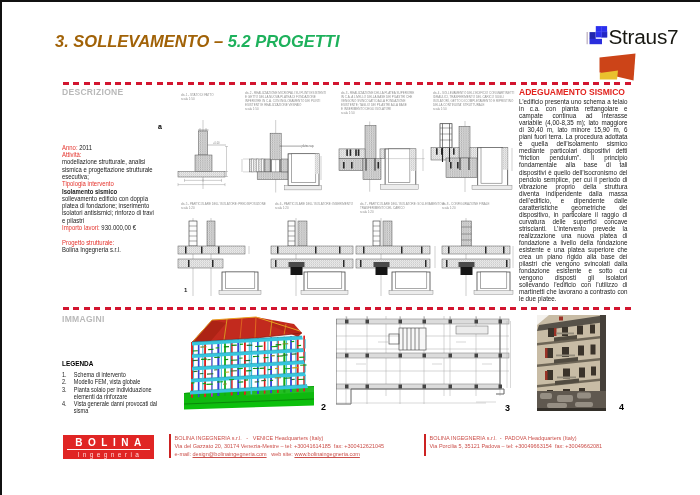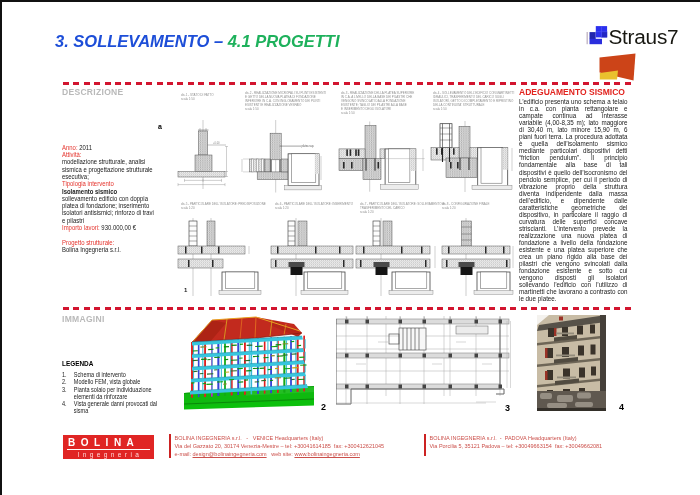--- a/index.html
+++ b/index.html
@@ -12,21 +12,21 @@
   .red{color:#e4322b}
 </style>
 </head>
 <body>
 
 <div class="abs" style="left:0;top:0;width:700px;height:2.2px;background:#111"></div>
 
 <div class="abs" style="left:0;top:0;width:1.6px;height:495px;background:#111"></div>
 
 <div class="abs" style="left:55px;top:31.5px;font-size:16.5px;font-weight:bold;font-style:italic;white-space:nowrap">
-  <span style="color:#1d4ed8">3. SOLLEVAMENTO – </span><span style="color:#1eb15c">4.1 PROGETTI</span>
+  <span style="color:#a16207">3. SOLLEVAMENTO – </span><span style="color:#1eb15c">5.2 PROGETTI</span>
 </div>
 
 <div class="abs" style="left:580px;top:20px;width:110px;height:30px">
 <svg width="110" height="30" viewBox="0 0 110 30">
 
   <rect x="6.5" y="12" width="1.4" height="12.2" fill="#c3b7c6"></rect>
 
   <rect x="9.5" y="12.1" width="6.2" height="7" fill="#2226ae"></rect>
   <rect x="15.8" y="6.1" width="11.3" height="11.3" fill="#2b30ee"></rect>
   <rect x="9.5" y="18.8" width="12.5" height="5.4" fill="#2a2edd"></rect>
@@ -695,21 +695,21 @@
     <rect x="38" y="87" width="18" height="5" rx="2"></rect>
   </g>
 
   <rect x="0" y="93" width="69" height="3" fill="#332f29"></rect>
 </svg>
 </div>
 
 <div class="abs" style="left:619px;top:402px;font-size:9px;font-weight:bold">4</div>
 
 <div class="abs" style="left:62.5px;top:435px;width:91.5px;height:23.5px;background:#e02524">
-  <div style="position:absolute;left:0;top:2px;width:100%;text-align:left;color:#fff;font-size:10px;font-weight:bold;letter-spacing:5.5px;text-indent:5.5px">BOLINA</div>
+  <div style="position:absolute;left:0;top:2px;width:100%;text-align:center;color:#fff;font-size:10px;font-weight:bold;letter-spacing:5.5px;text-indent:5.5px">BOLINA</div>
   <div style="position:absolute;left:4px;right:4px;top:14.2px;height:0.9px;background:#fff"></div>
   <div style="position:absolute;left:0;top:15.5px;width:100%;text-align:center;color:#ffd7d7;font-size:6.5px;letter-spacing:3.4px;text-indent:3.4px">Ingegneria</div>
 </div>
 
 <div class="abs" style="left:169px;top:434px;width:1.5px;height:24px;background:#cc2222"></div>
 
 <div class="abs" style="left:174.5px;top:435.2px;width:260px;font-size:5.5px;line-height:7.8px;color:#cb4f4a;white-space:nowrap">
   BOLINA INGEGNERIA s.r.l. &nbsp;&nbsp;-&nbsp;&nbsp; VENICE Headquarters (Italy)<br>
   Via del Gazzato 20, 30174 Venezia-Mestre – tel: +30041614185&nbsp; fax: +300412621045<br>
   e-mail: <span style="text-decoration:underline">design@bolinaingegneria.com</span>&nbsp;&nbsp; web site: <span style="text-decoration:underline">www.bolinaingegneria.com</span>

